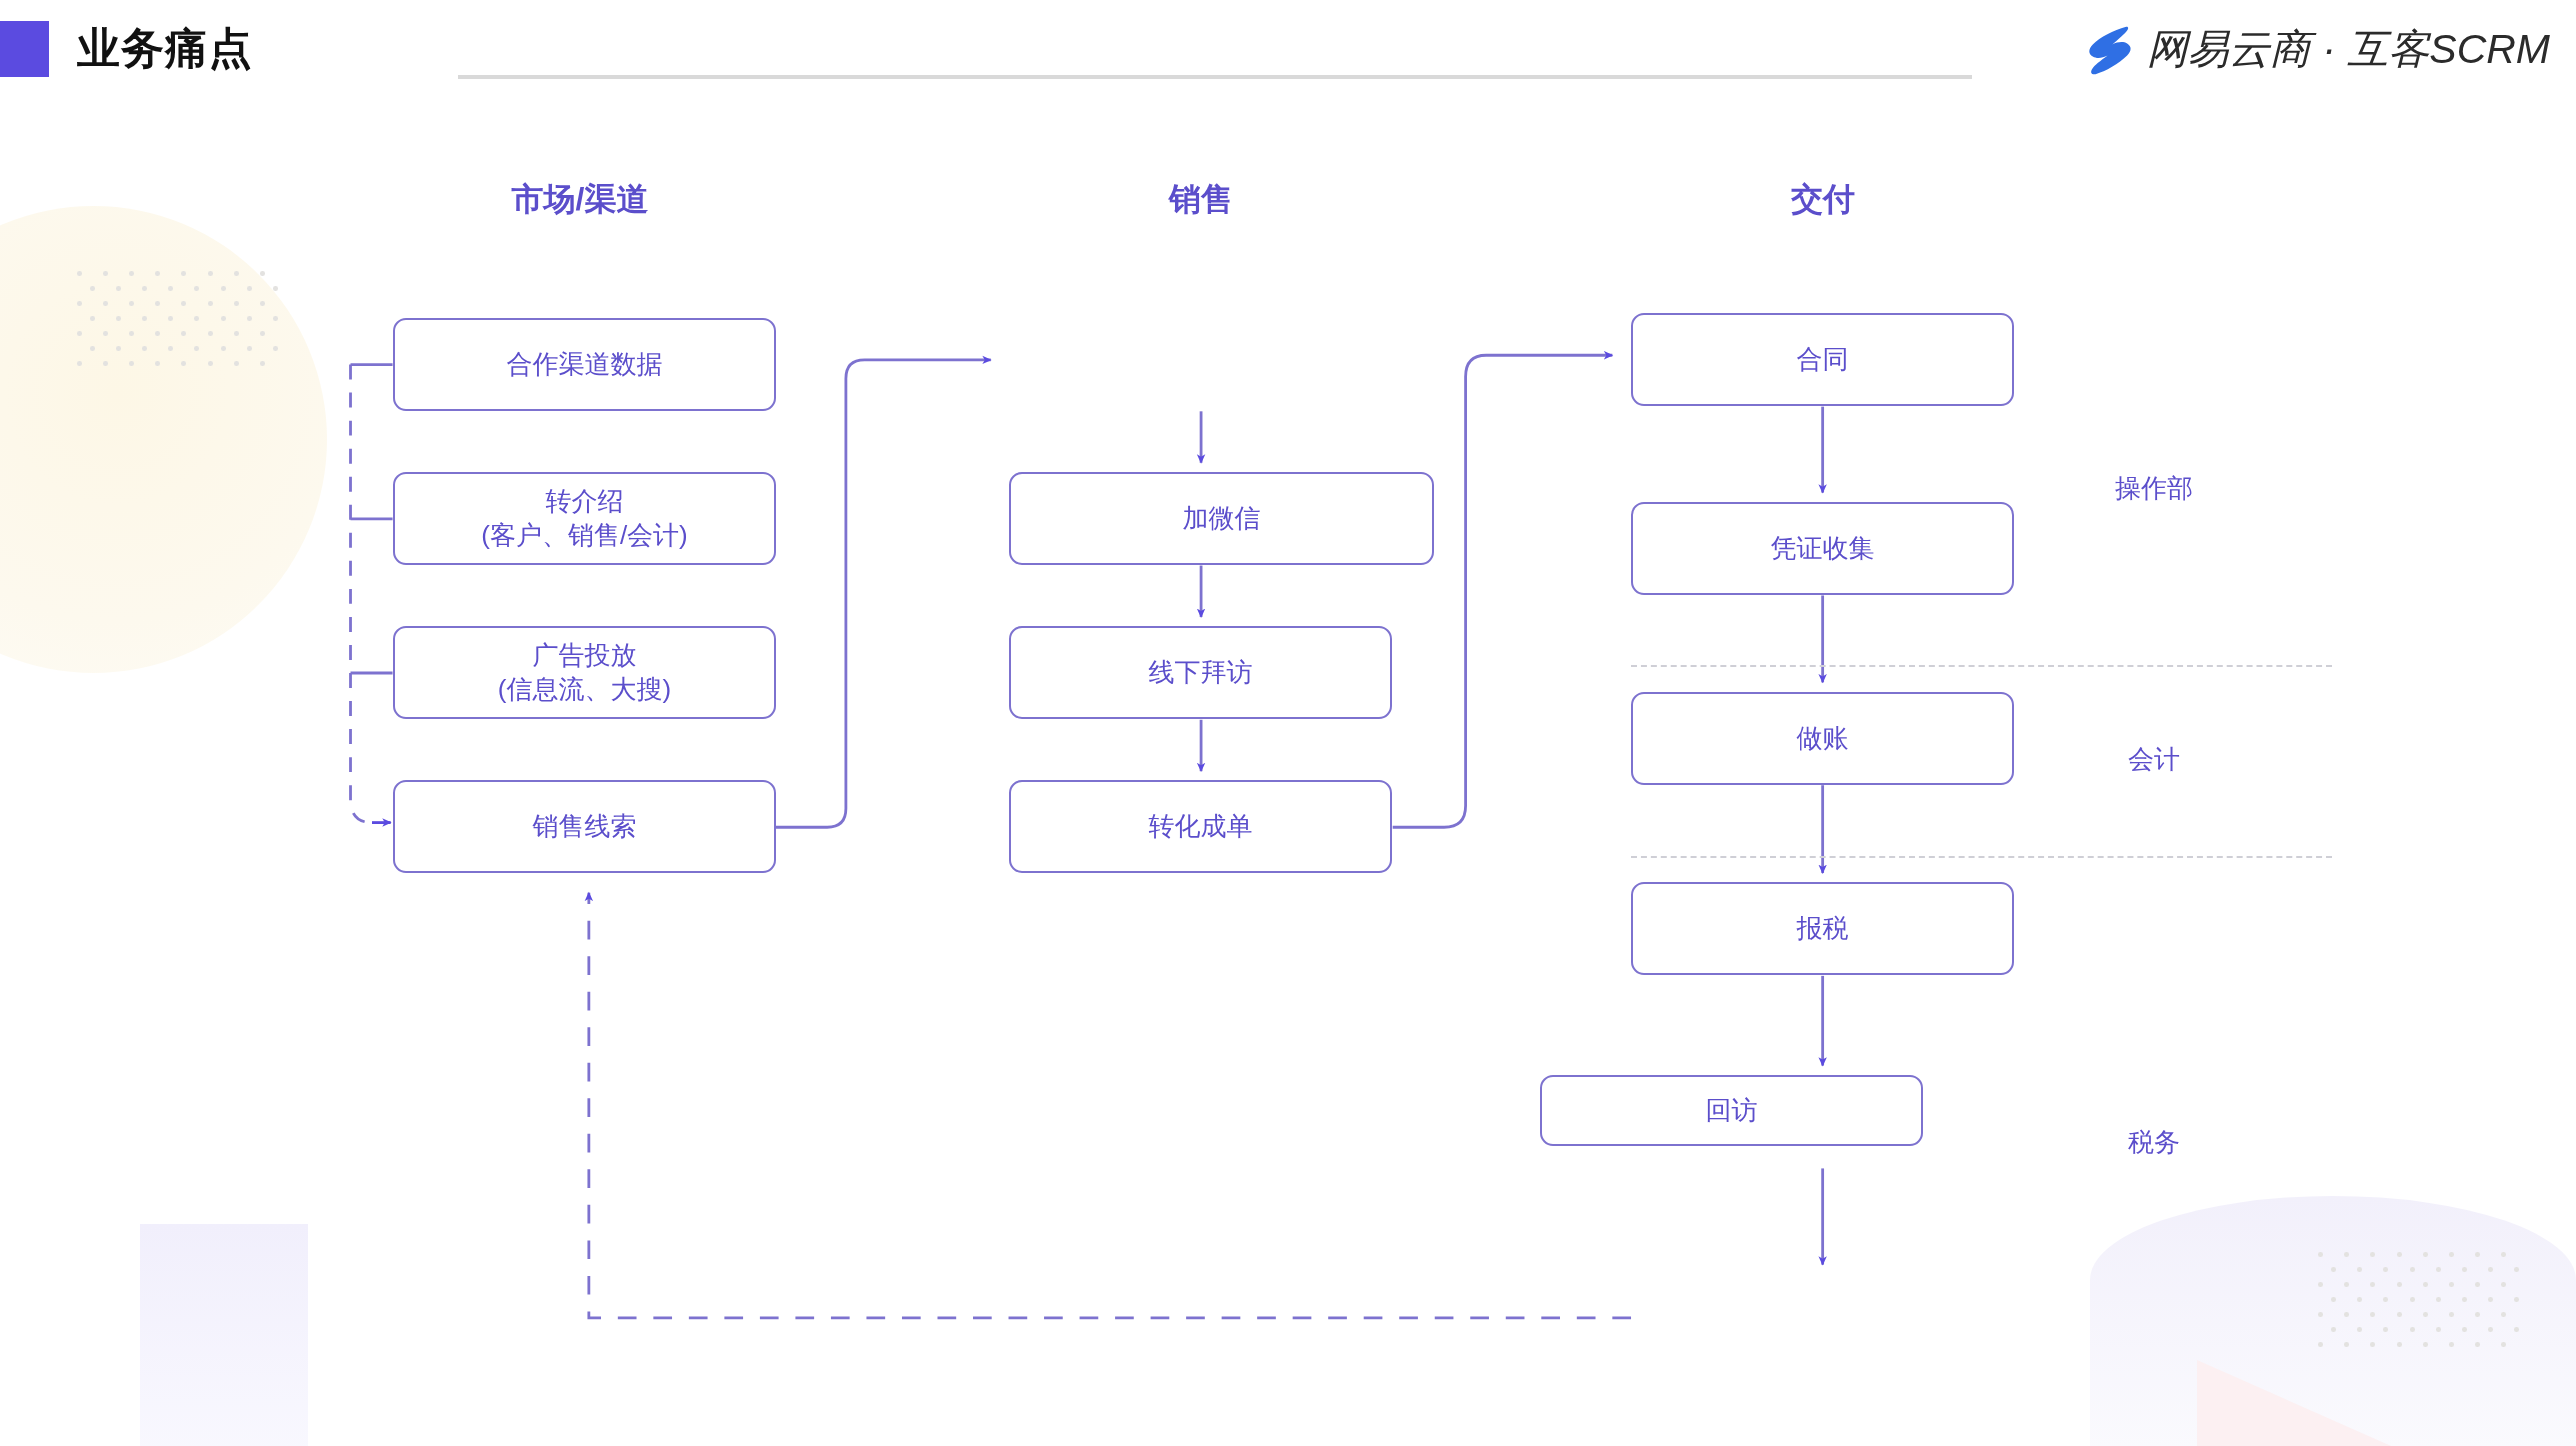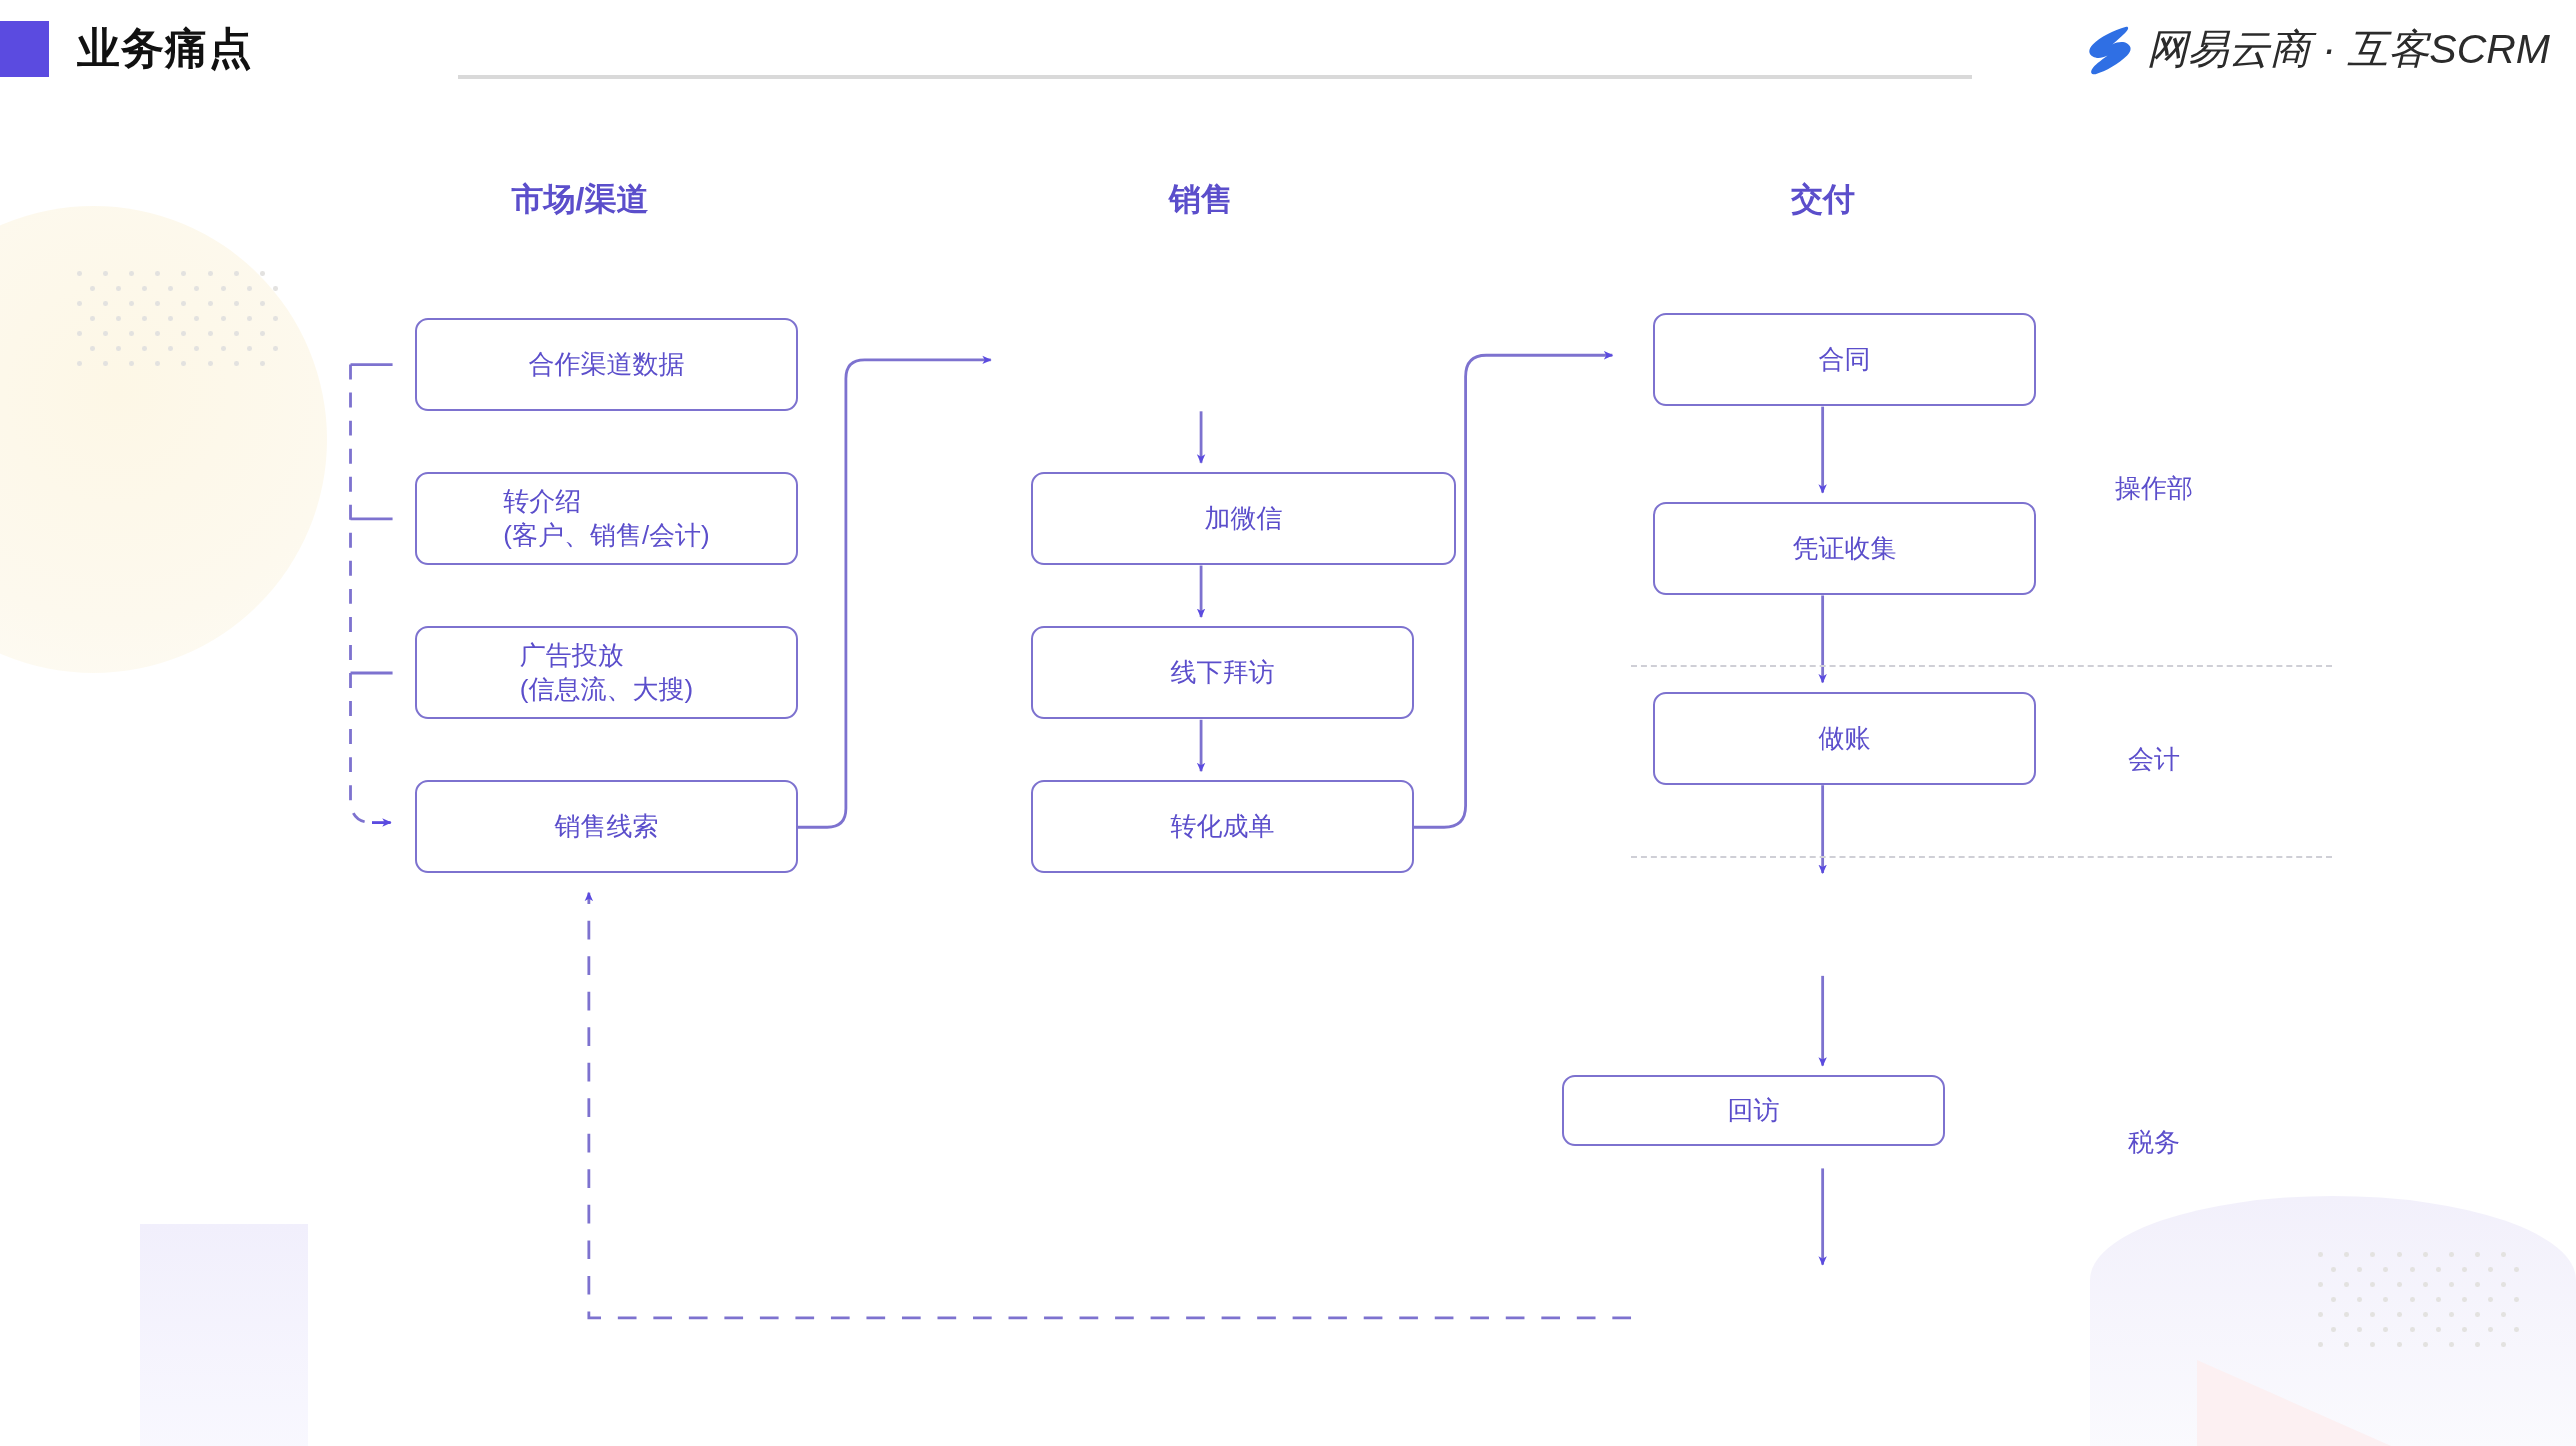--- a/index.html
+++ b/index.html
@@ -62,24 +62,23 @@
   
   .col-head{
     position:absolute;font-size:32px;font-weight:bold;color:#5b4ecb;
     white-space:nowrap;text-align:center;transform:translateX(-50%);
   }
 
   
   .node{
     position:absolute;box-sizing:border-box;
     border:2.8px solid #7d72cf;border-radius:13px;background:#ffffff;
-    display:flex;align-items:center;justify-content:center;
+    display:flex;align-items:center;justify-content:center;text-align:center;
     color:#5b4ecb;font-size:26px;line-height:1.35;
     padding:3.7px 9.3px;
-    margin-left:22px;
   }
   .node.two-line{line-height:1.3;}
   .node.filled{
     background:#5b4be0;border-color:#5b4be0;color:#ffffff;font-weight:bold;
     border-radius:11.2px;
   }
 
   
   .lane-label{
     position:absolute;font-size:26px;color:#5b4ecb;white-space:nowrap;
@@ -281,20 +280,21 @@
     </div>
   <div class="node" style="left:393px;top:780px;width:383px;height:93px">销售线索</div>
 
   <div class="node" style="left:1009px;top:472px;width:425px;height:93px">加微信</div>
   <div class="node" style="left:1009px;top:626px;width:383px;height:93px">线下拜访</div>
   <div class="node" style="left:1009px;top:780px;width:383px;height:93px">转化成单</div>
 
   <div class="node" style="left:1631px;top:313px;width:383px;height:93px">合同</div>
   <div class="node" style="left:1631px;top:502px;width:383px;height:93px">凭证收集</div>
   <div class="node" style="left:1631px;top:692px;width:383px;height:93px">做账</div>
+  <div class="node" style="left:1631px;top:882px;width:383px;height:93px">报税</div>
   <div class="node" style="left:1540px;top:1075px;width:383px;height:71px">回访</div>
 
   <div class="lane-div" style="left:1631px;top:665px;width:701px"></div>
   <div class="lane-div" style="left:1631px;top:856px;width:701px"></div>
 
   <div class="lane-label" style="left:2154px;top:488px">操作部</div>
   <div class="lane-label" style="left:2154px;top:759px">会计</div>
   <div class="lane-label" style="left:2154px;top:1142px">税务</div>
 
 </div>

